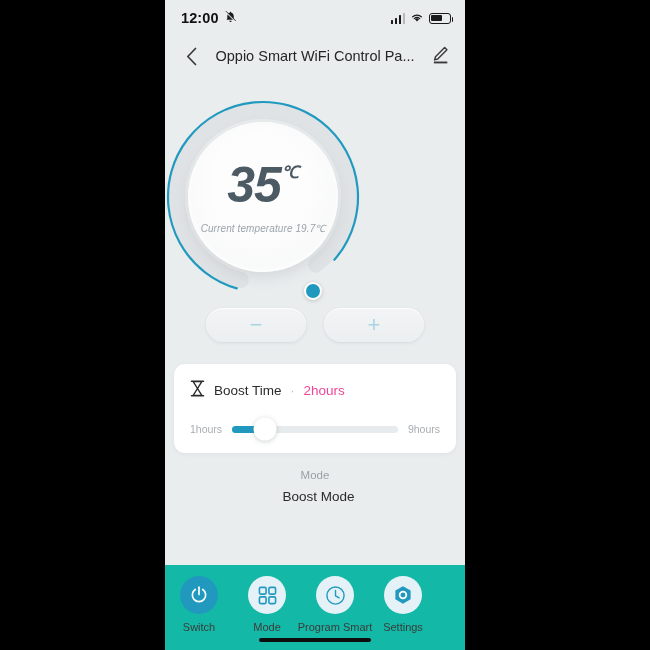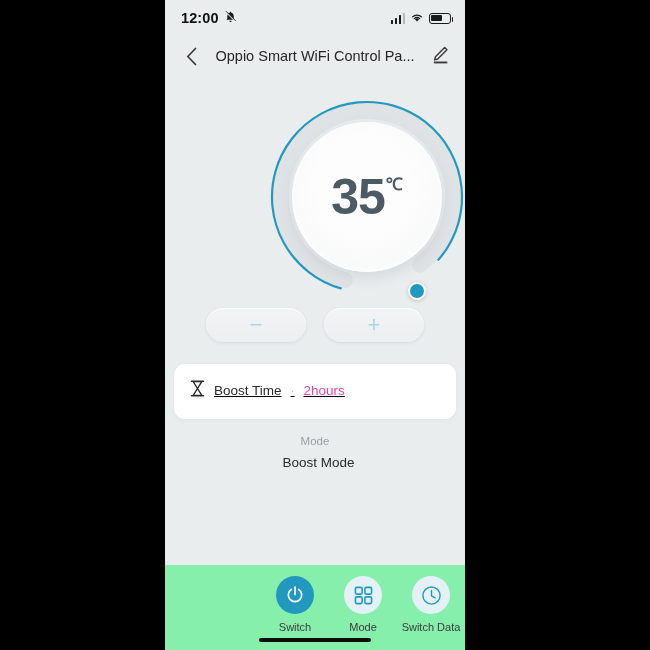--- a/index.html
+++ b/index.html
@@ -64,22 +64,23 @@
   }
   .edit-btn {
     position:absolute; right:12px; top:5px;
     width:26px; height:28px; display:flex; align-items:center; justify-content:center;
     cursor:pointer;
   }
 
   
   .dial-wrap {
     position:relative; height:230px;
-    display:flex; align-items:center; justify-content:flex-end;
+    display:flex; align-items:center; justify-content:flex-start;
     margin-top:6px;
+    font-style:italic;
   }
   .dial { position:relative; width:196px; height:196px; }
   .dial svg { position:absolute; left:0; top:0; }
   .dial-inner {
     position:absolute; left:23px; top:23px;
     width:150px; height:150px; border-radius:50%;
     background:radial-gradient(circle at 48% 42%, #fdfdfd 40%, #f4f5f6 100%);
     box-shadow: 0 6px 14px rgba(130,140,150,0.20),
                 inset 0 -2px 6px rgba(255,255,255,0.9);
     display:flex; flex-direction:column; align-items:center; justify-content:center;
@@ -113,21 +114,21 @@
     cursor:pointer;
   }
   .pm-glyph { color:#a8d4e4; font-size:22px; font-weight:300; line-height:1; }
 
   
   .card {
     margin:22px 9px 0 9px; background:#fff; border-radius:11px;
     padding:16px 16px 18px 16px;
     box-shadow:0 1px 4px rgba(150,160,168,0.13);
   }
-  .card-head { display:flex; align-items:center; gap:9px;text-decoration:underline; }
+  .card-head { display:flex; align-items:center; gap:9px; }
   .card-title { font-size:13.5px; color:#2b2b2b; }
   .card-dot { font-size:12px; color:#b7bcc0; }
   .card-value { font-size:13.5px; color:#ec4899; cursor:pointer; }
   .slider-row { display:flex; align-items:center; gap:10px; margin-top:22px; }
   .slider-cap { font-size:10.5px; color:#a9aeb2; white-space:nowrap; }
   .slider {
     position:relative; flex:1; height:7px; border-radius:4px;
     background:#e8ebed; cursor:pointer;
   }
   .slider-fill {
@@ -143,22 +144,22 @@
   }
 
   
   .mode-wrap { text-align:center; margin-top:16px; }
   .mode-label { font-size:11.5px; color:#9aa0a5; }
   .mode-value { font-size:13.5px; color:#2b2b2b; margin-top:8px;padding-left:7px; }
 
   
   .navbar {
     position:absolute; left:0; bottom:0; width:300px; height:85px;
-    background:#86efac;
-    display:flex; align-items:flex-start; justify-content:flex-end;
+    background:#14b8a6;
+    display:flex; align-items:flex-start; justify-content:flex-start;
     padding-top:11px;
   }
   .nav-item {
     width:68px; display:flex; flex-direction:column; align-items:center;
     cursor:pointer;
   }
   .nav-ic {
     width:38px; height:38px; border-radius:50%;
     display:flex; align-items:center; justify-content:center;
     background:#e4f2f8;
@@ -226,20 +227,21 @@
 
         <circle cx="98" cy="98" r="86" fill="none" stroke="#e0e3e5" stroke-width="16" stroke-dasharray="460 80" transform="rotate(105 98 98)" stroke-linecap="round"></circle>
 
         <circle cx="98" cy="98" r="95" fill="none" stroke="#2199bf" stroke-width="2.2" stroke-dasharray="489 108" transform="rotate(106 98 98)" stroke-linecap="round"></circle>
       </svg>
       <div class="dial-inner">
         <div class="temp-row">
           <span class="temp-val">35</span>
           <span class="temp-unit">℃</span>
         </div>
+        <div class="temp-cur">Current temperature 19.7℃</div>
       </div>
       <div class="knob"></div>
     </div>
   </div>
 
   <div class="pm-row">
     <div class="pm-btn">
       <span class="pm-glyph">−</span>
     </div>
     <div class="pm-btn">
@@ -254,20 +256,28 @@
           <line x1="1.5" y1="1.2" x2="13.5" y2="1.2" stroke="#2b2b2b" stroke-width="1.6" stroke-linecap="round"></line>
           <line x1="1.5" y1="15.8" x2="13.5" y2="15.8" stroke="#2b2b2b" stroke-width="1.6" stroke-linecap="round"></line>
           <path d="M3.2 1.6 L11.8 1.6 L7.5 8.5 Z" fill="none" stroke="#2b2b2b" stroke-width="1.4" stroke-linejoin="round"></path>
           <path d="M3.2 15.4 L11.8 15.4 L7.5 8.5 Z" fill="none" stroke="#2b2b2b" stroke-width="1.4" stroke-linejoin="round"></path>
         </svg>
       </span>
       <span class="card-title">Boost Time</span>
       <span class="card-dot">·</span>
       <span class="card-value">2hours</span>
     </div>
+    <div class="slider-row">
+      <span class="slider-cap">1hours</span>
+      <div class="slider">
+        <div class="slider-fill" style="width: 20%;"></div>
+        <div class="slider-handle" style="left: 20%;"></div>
+      </div>
+      <span class="slider-cap">9hours</span>
+    </div>
   </div>
 
   <div class="mode-wrap">
     <div class="mode-label">Mode</div>
     <div class="mode-value">Boost Mode</div>
   </div>
 
   <div class="navbar">
 
     <div class="nav-item">
@@ -292,20 +302,29 @@
       <span class="nav-lbl">Mode</span>
     </div>
 
     <div class="nav-item">
       <div class="nav-ic">
         <svg width="21" height="21" viewBox="0 0 22 22">
           <circle cx="11" cy="11" r="9" fill="none" stroke="#2199bf" stroke-width="1.5"></circle>
           <polyline points="11,5.8 11,11.3 14.8,13.4" fill="none" stroke="#2199bf" stroke-width="1.5" stroke-linecap="round" stroke-linejoin="round"></polyline>
         </svg>
       </div>
-      <span class="nav-lbl">Switch Data</span>
-    </div>
-
+      <span class="nav-lbl">Program Smart</span>
+    </div>
+
+    <div class="nav-item">
+      <div class="nav-ic">
+        <svg width="20" height="21" viewBox="0 0 20 22">
+          <path d="M10 1.2 18 5.8 18 15 10 19.6 2 15 2 5.8z" fill="#2199bf"></path>
+          <circle cx="10" cy="10.4" r="3.5" fill="none" stroke="#fff" stroke-width="1.8"></circle>
+        </svg>
+      </div>
+      <span class="nav-lbl">Settings</span>
+    </div>
 
     <div class="home-bar"></div>
   </div>
 
 </div>
 
 </body></html>

